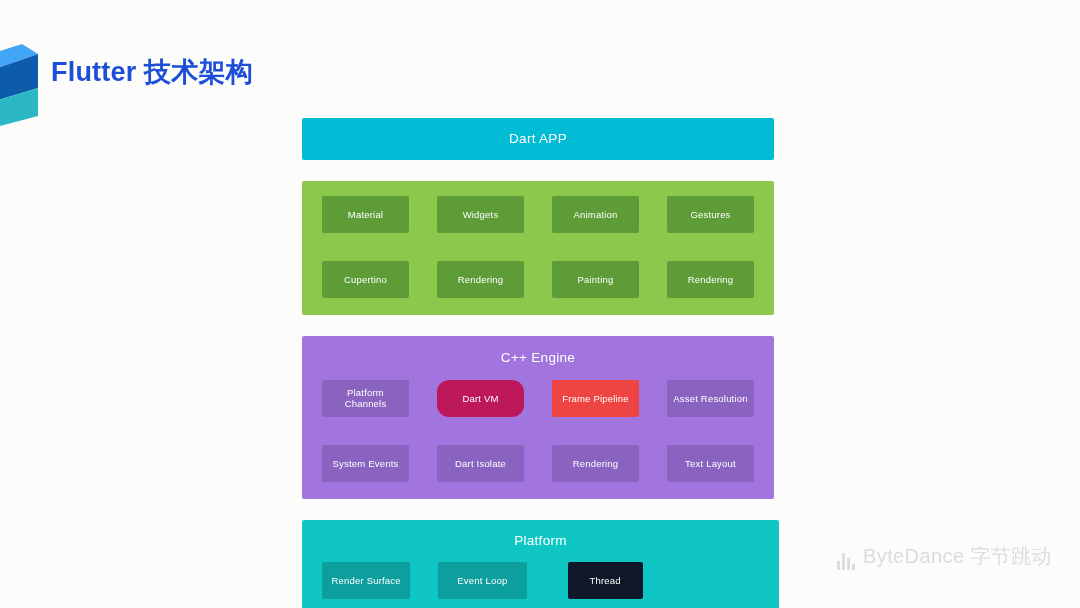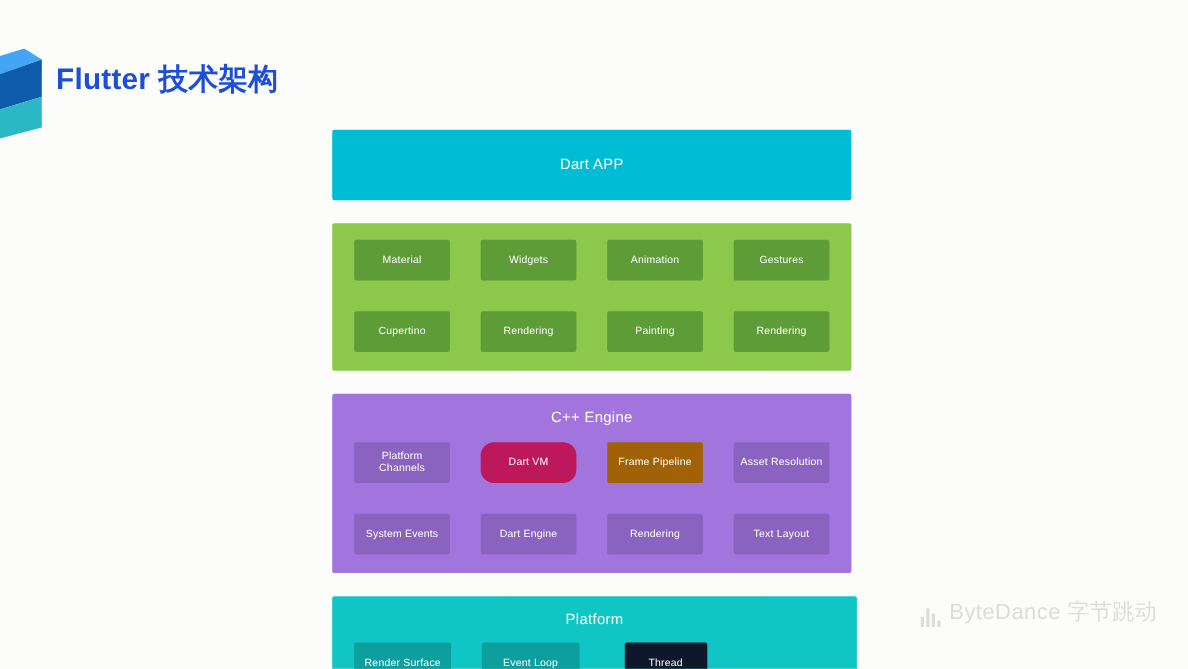--- a/index.html
+++ b/index.html
@@ -57,21 +57,21 @@
   .band-title {
     text-align: center;
     color: #ffffff;
     font-size: 13.5px;
     line-height: 1;
     letter-spacing: 0.3px;
   }
 
   
   .band-app {
-    height: 64px;
+    height: 42px;
     display: flex;
     align-items: center;
     justify-content: center;
   }
 
   
   .band-layered {
     padding: 15px 20px 17px 20px;
   }
   .band-layered .band-title {
@@ -171,24 +171,24 @@
         <div class="cell" style="background: rgb(93, 156, 55);">Painting</div>
         <div class="cell" style="background: rgb(93, 156, 55);">Rendering</div>
       </div>
   </div>
 
   <div class="band band-layered" id="layer-2" style="background: rgb(162, 116, 222);">
     <div class="band-title">C++ Engine</div>
     <div class="grid" id="grid-2">
         <div class="cell" style="background: rgb(138, 99, 192);">Platform Channels</div>
         <div class="cell" style="background: #be185d; border-radius: 12px;">Dart VM</div>
-        <div class="cell" style="background: #a16207;">Frame Pipeline</div>
+        <div class="cell" style="background: #ef4444;">Frame Pipeline</div>
         <div class="cell" style="background: rgb(138, 99, 192);">Asset Resolution</div>
         <div class="cell" style="background: rgb(138, 99, 192);">System Events</div>
-        <div class="cell" style="background: rgb(138, 99, 192);">Dart Engine</div>
+        <div class="cell" style="background: rgb(138, 99, 192);">Dart Isolate</div>
         <div class="cell" style="background: rgb(138, 99, 192);">Rendering</div>
         <div class="cell" style="background: rgb(138, 99, 192);">Text Layout</div>
       </div>
   </div>
 
   <div class="band band-layered band-platform" id="layer-3" style="background: rgb(16, 198, 196);">
     <div class="band-title">Platform</div>
     <div class="grid" id="grid-3">
         <div class="cell" style="background: rgb(13, 158, 158);">Render Surface</div>
         <div class="cell" style="background: rgb(13, 158, 158);">Event Loop</div>

